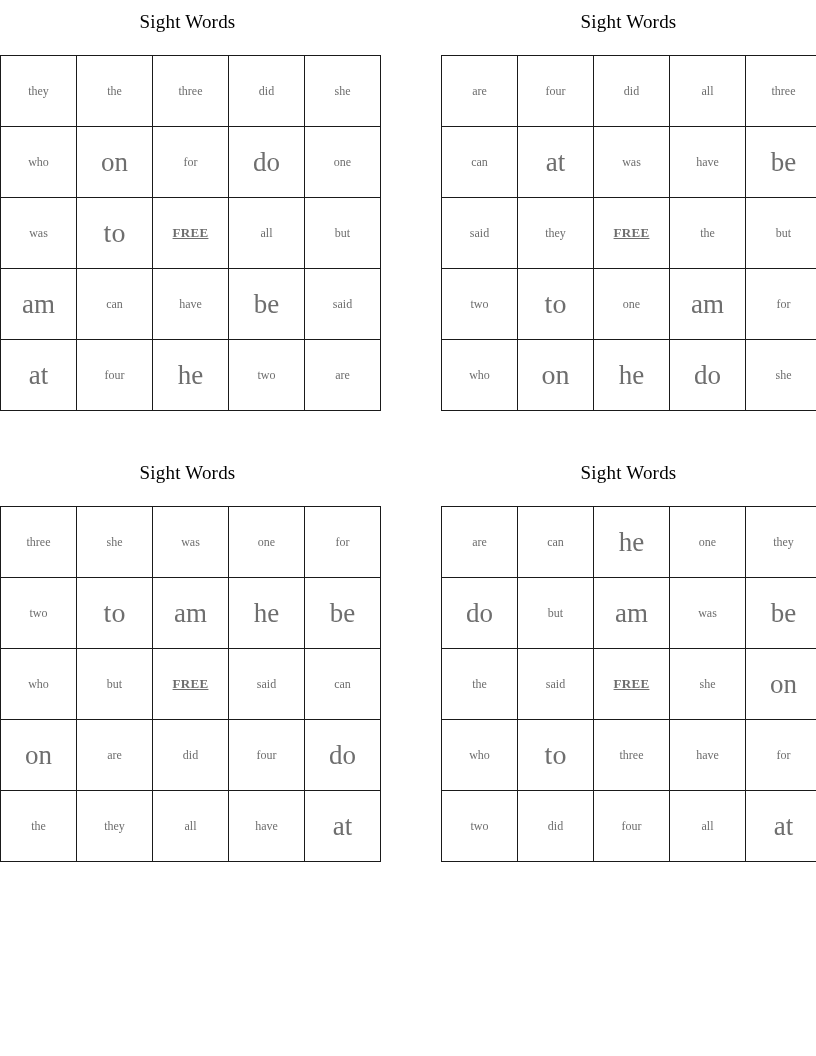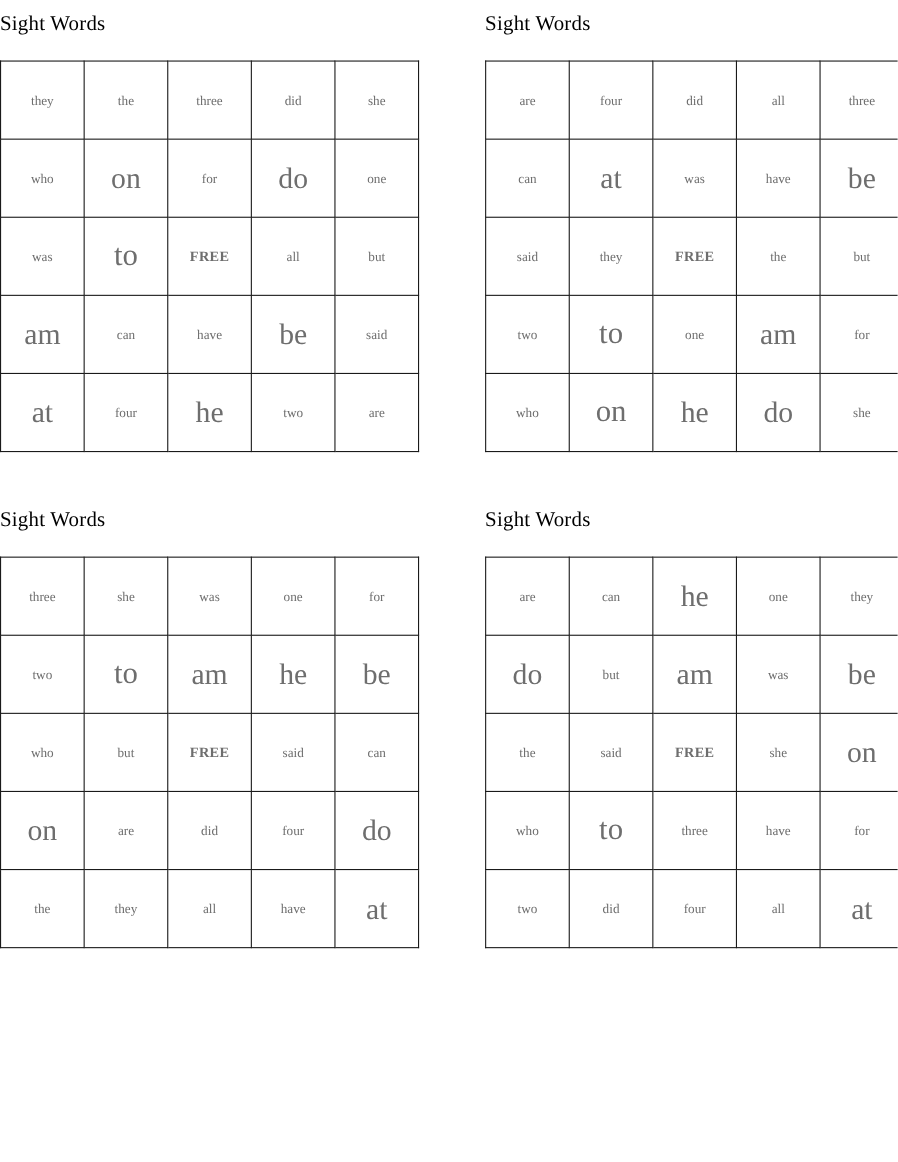--- a/index.html
+++ b/index.html
@@ -27,21 +27,21 @@
     position: absolute;
     width: 375px;
   }
 
   .card-tl { left: 0px;   top: 10px; }
   .card-tr { left: 441px; top: 10px; }
   .card-bl { left: 0px;   top: 461px; }
   .card-br { left: 441px; top: 461px; }
 
   .card-title {
-    text-align: left;
+    text-align: center;
     font-family: "Liberation Serif", "DejaVu Serif", serif;
     font-size: 19px;
     color: #000000;
     letter-spacing: 0.2px;
     line-height: 24px;
     height: 24px;
     margin: 0 0 21px 0;
     font-weight: normal;
   }
 
@@ -65,20 +65,21 @@
   }
 
   
   .sz-s  { font-size: 12px; }
   .sz-l  { font-size: 28px; }
   .sz-xl { font-size: 27px; }
 
   .free-cell {
     font-size: 13px;
     font-weight: bold;
+    text-decoration: underline;
     color: #6e6e6e;
     letter-spacing: 0.3px;
   }
 </style>
 </head>
 <body>
 
 <div class="sheet">
 
   <div class="card card-tl">

